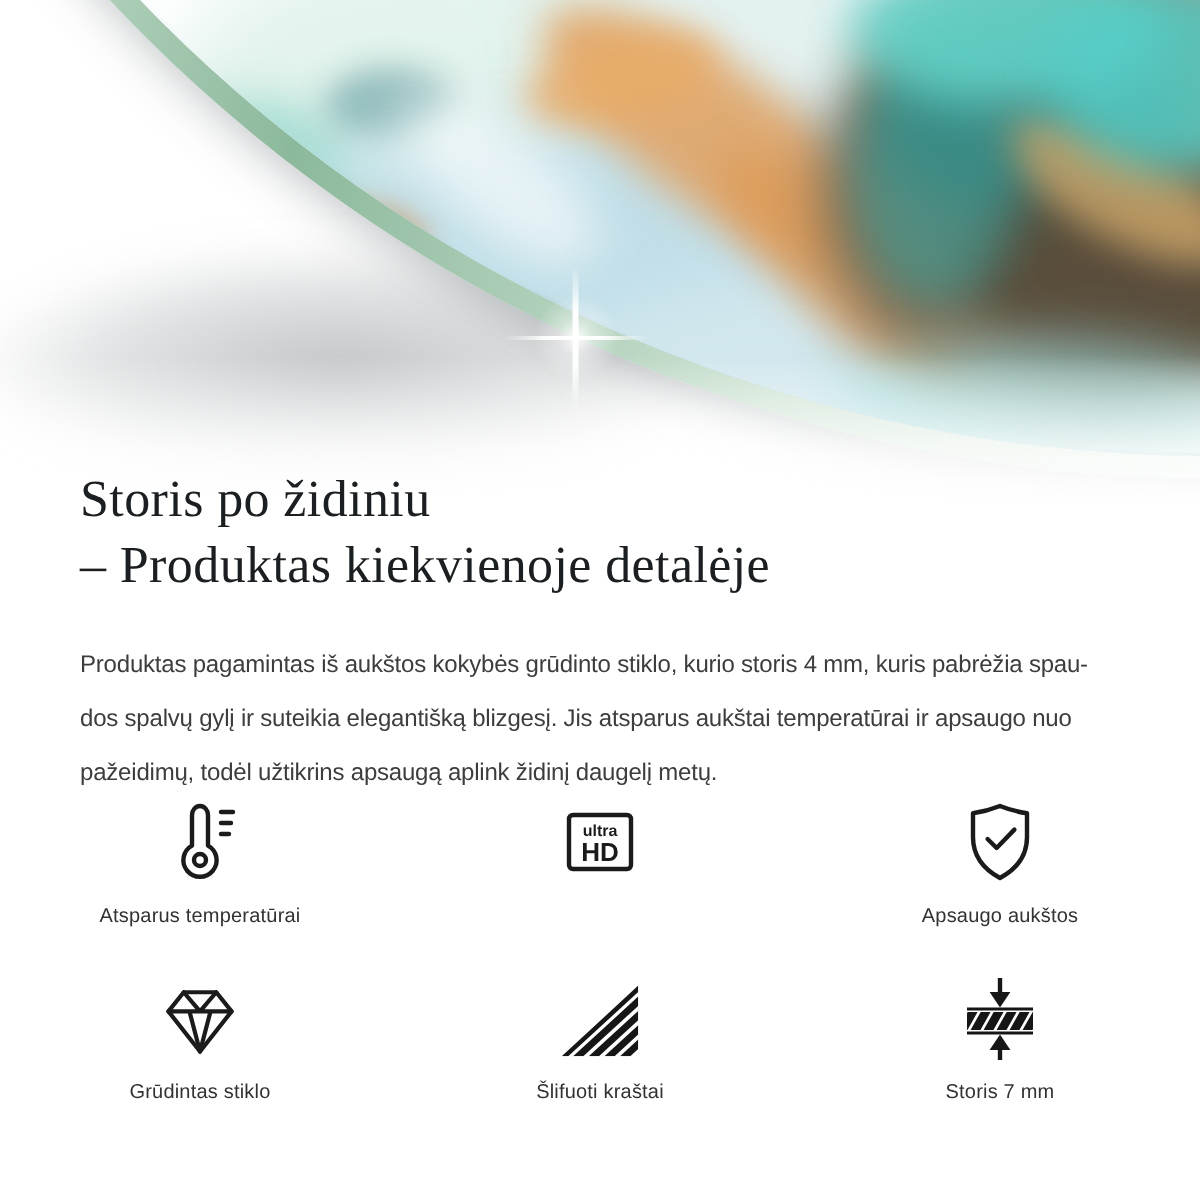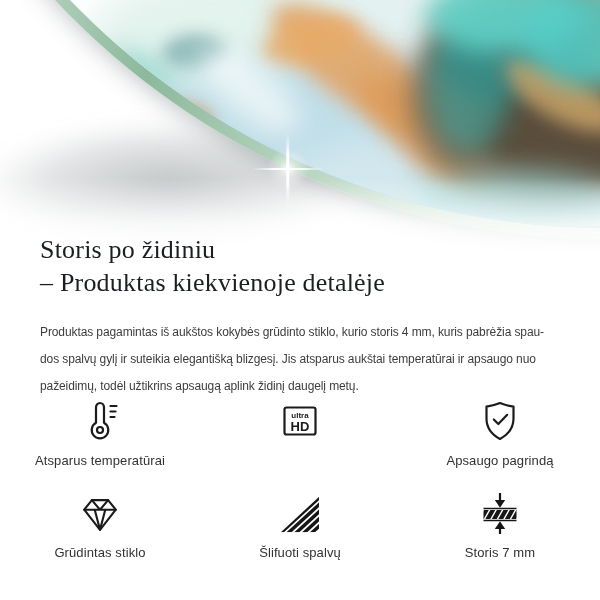--- a/index.html
+++ b/index.html
@@ -29,21 +29,21 @@
   .title{position:absolute;left:40px;top:233px;font-family:"Liberation Serif","DejaVu Serif",serif;
     font-size:26px;line-height:33px;color:#1b1f22;letter-spacing:.2px;}
   .desc{position:absolute;left:40px;top:307px;width:565px;font-size:12px;line-height:27px;color:#3d3d3d;
     letter-spacing:-0.1px;white-space:pre-line;}
 
   
   .features{position:absolute;left:0;top:396px;width:600px;display:grid;
     grid-template-columns:1fr 1fr 1fr;row-gap:20px;}
   .feature{display:flex;flex-direction:column;align-items:center;}
   .feature .ic{height:48px;display:flex;align-items:flex-end;justify-content:center;}
-  .feature .lbl{margin-top:9px;font-size:13px;color:#323232;letter-spacing:.1px;}
+  .feature .lbl{margin-top:9px;font-size:10px;color:#323232;letter-spacing:.1px;}
   svg.icn{display:block;}
   .st{fill:none;stroke:#1b1b1b;stroke-width:2.2;}
   .rd{stroke-linecap:round;stroke-linejoin:round;}
 </style>
 </head>
 <body>
 
 <div class="page">
 
   <div class="hero">
@@ -108,21 +108,21 @@
       </div>
     </div>
 
     <div class="feature">
       <div class="ic">
         <svg class="icn" width="46" height="46" viewBox="0 0 46 46">
           <path class="st rd" d="M23 5 C27.5 6.8 32 8 36.5 8.6 V20.5 C36.5 29.8 31.2 36.6 23 41 C14.8 36.6 9.5 29.8 9.5 20.5 V8.6 C14 8 18.5 6.8 23 5 Z"></path>
           <polyline class="st rd" points="16.8,21.5 21.3,26 30.2,16.8" stroke-width="2.4"></polyline>
         </svg>
       </div>
-      <span class="lbl">Apsaugo pagrindą</span>
+      <span class="lbl">Apsaugo aukštos</span>
     </div>
 
     <div class="feature">
       <div class="ic">
         <svg class="icn" width="44" height="44" viewBox="0 0 46 46">
           <path class="st rd" d="M14.5 8.5 H31.5 L39.5 18.5 L23 39.5 L6.5 18.5 Z"></path>
           <path class="st rd" d="M6.5 18.5 H39.5 M14.5 8.5 L23 18.5 L31.5 8.5 M17.5 18.5 L23 39.5 M28.5 18.5 L23 39.5" stroke-width="1.8"></path>
         </svg>
       </div>
       <span class="lbl">Grūdintas stiklo</span>
@@ -138,21 +138,21 @@
             </defs>
           <g clip-path="url(#clipTri)" stroke="#161616">
             <line x1="0" y1="45.1" x2="46" y2="2.9" stroke-width="4"></line>
             <line x1="0" y1="52.6" x2="46" y2="10.4" stroke-width="3.6"></line>
             <line x1="0" y1="60.1" x2="46" y2="17.9" stroke-width="3.6"></line>
             <line x1="0" y1="67.6" x2="46" y2="25.4" stroke-width="3.6"></line>
             <line x1="0" y1="75.1" x2="46" y2="32.9" stroke-width="3.6"></line>
           </g>
         </svg>
       </div>
-      <span class="lbl">Šlifuoti spalvų</span>
+      <span class="lbl">Šlifuoti kraštai</span>
     </div>
 
     <div class="feature">
       <div class="ic">
         <svg class="icn" width="46" height="46" viewBox="0 0 46 46">
           <defs>
               <clipPath id="clipBar">
                 <rect x="6.5" y="20" width="33" height="9"></rect>
               </clipPath>
             </defs>

